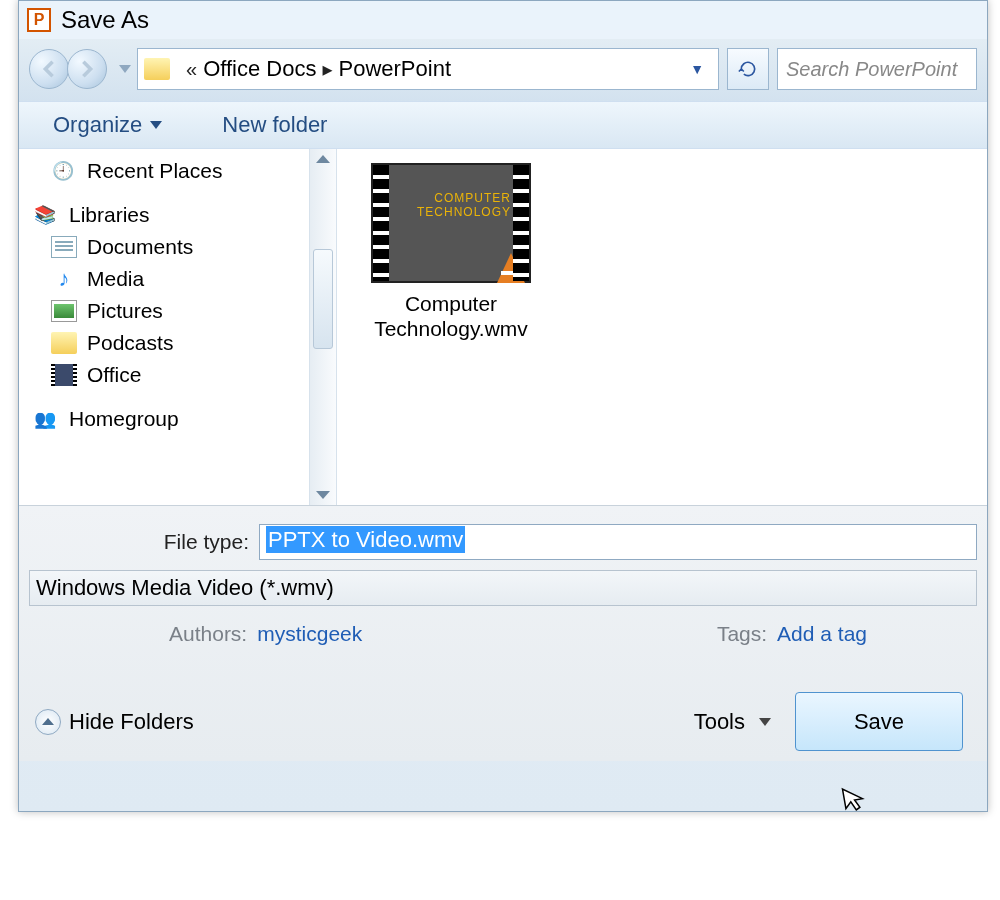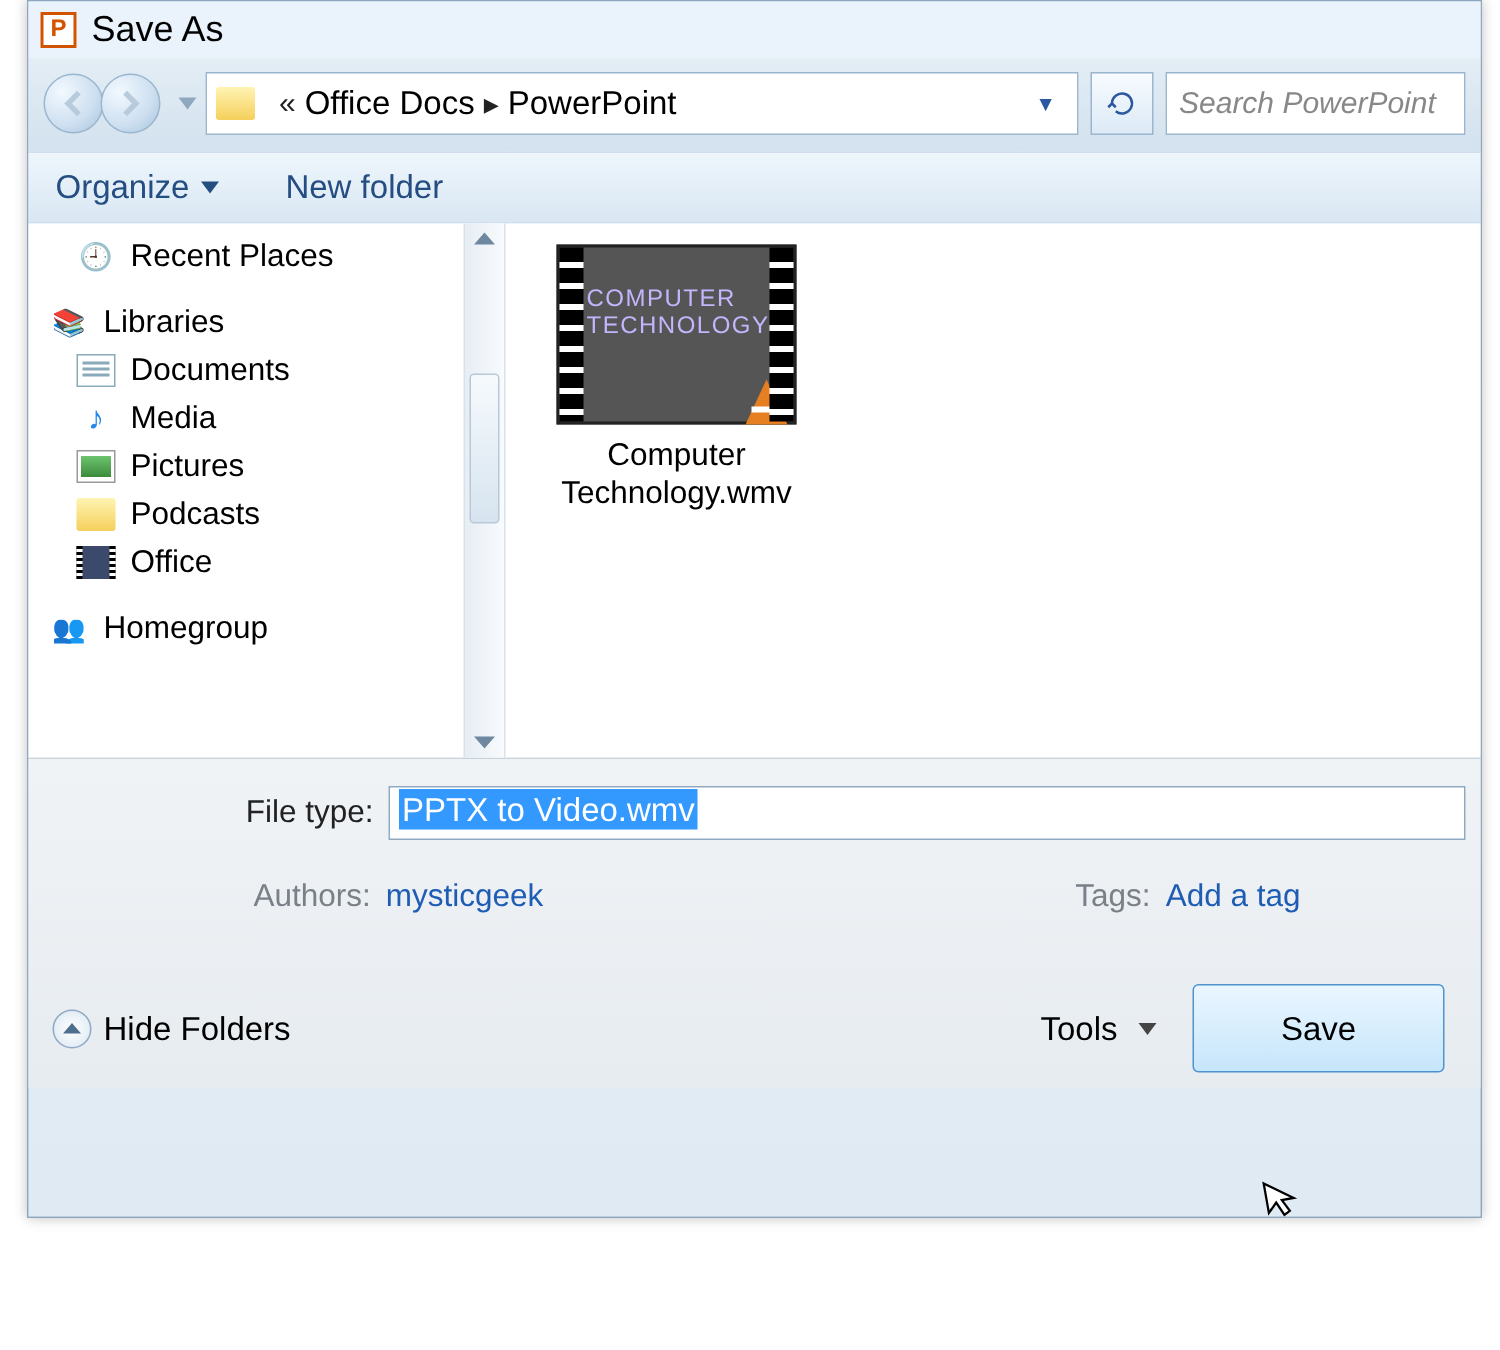--- a/index.html
+++ b/index.html
@@ -108,21 +108,21 @@
     display:flex; align-items:center;
     padding: 0 18px;
     background: linear-gradient(#eef6fc, #d9e7f3);
     border-top: 1px solid #cfdff0;
     border-bottom: 1px solid #cfdff0;
   }
   .tool-sep { width: 44px; }
   .tool-btn {
     color: #244d82;
     font-size: 22px;
-    display:flex; align-items:center;
+    display:flex; align-items:center;margin-left:16px;
   }
   .tool-btn .tri { margin-left: 8px; color:#244d82; border-left:6px solid transparent;border-right:6px solid transparent;border-top:8px solid #244d82; }
   .content {
     display:flex;
     height: 356px;
     background: #fff;
     position: relative;
   }
   .sidebar {
     width: 286px; height:100%;
@@ -190,21 +190,21 @@
     border: 2px solid #222;
   }
   .thumb-video::before,.thumb-video::after{
     content:""; position:absolute; top:0; bottom:0; width:16px;
     background: repeating-linear-gradient(#000 0 10px,#fff 10px 14px);
   }
   .thumb-video::before{left:0;}
   .thumb-video::after{right:0;}
   .thumb-video .label {
     position:absolute; left:18px; right:18px; top:26px;
-    font-size:16px; color:#c4b5fd; letter-spacing:1px; text-align:left;
+    font-size:12px; color:#eab308; letter-spacing:1px; text-align:right;
   }
   .thumb-video .cone {
     position:absolute; right:4px; bottom:-2px;
     width:0;height:0;border-left:14px solid transparent;border-right:14px solid transparent;border-bottom:30px solid #e67e22;
   }
   .thumb-video .cone::after{content:"";position:absolute;left:-10px;top:18px;width:20px;height:4px;background:#fff;}
   .file-caption { font-size: 21px; line-height:1.2; }
   .lowerpanel {
     background: linear-gradient(#f0f3f6, #e7ecf0);
     border-top: 1px solid #c8d2db;
@@ -391,20 +391,25 @@
   <div class="lowerpanel">
     <div class="formrow">
       <div class="formlabel">File type:</div>
       <div class="forminput-wrap">
         <div class="fname-input">
           <span class="sel">PPTX to Video.wmv</span>
         </div>
       </div>
     </div>
     <div class="formrow">
+      <div class="forminput-wrap">
+        <div class="ftype-input">
+          <span>Windows Media Video (*.wmv)</span>
+        </div>
+      </div>
     </div>
 
     <div class="metarow">
       <span class="metalabel">Authors:</span>
       <span class="metaval">mysticgeek</span>
       <span class="metalabel2">Tags:</span>
       <span class="metaval2">Add a tag</span>
     </div>
 
     <div class="footer">

